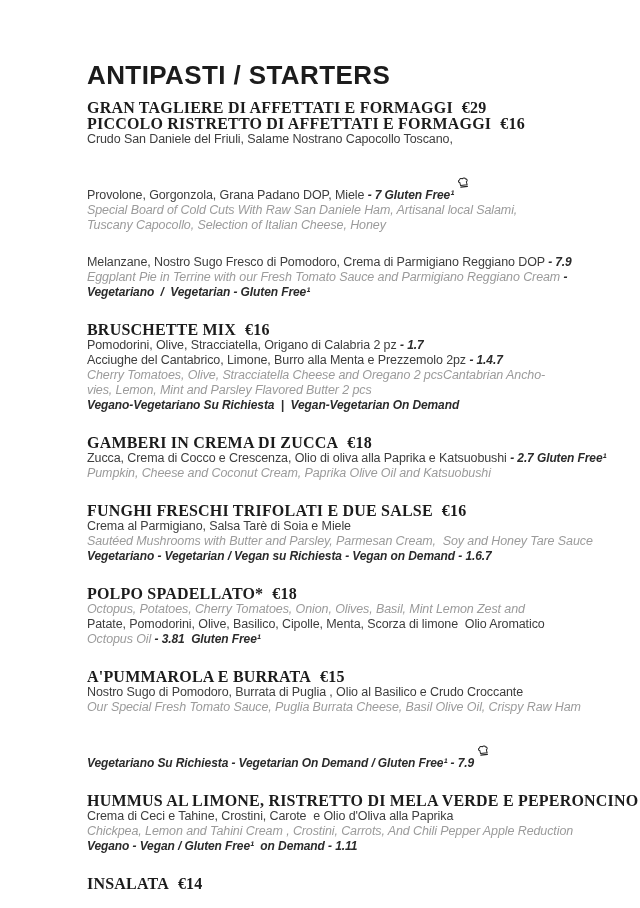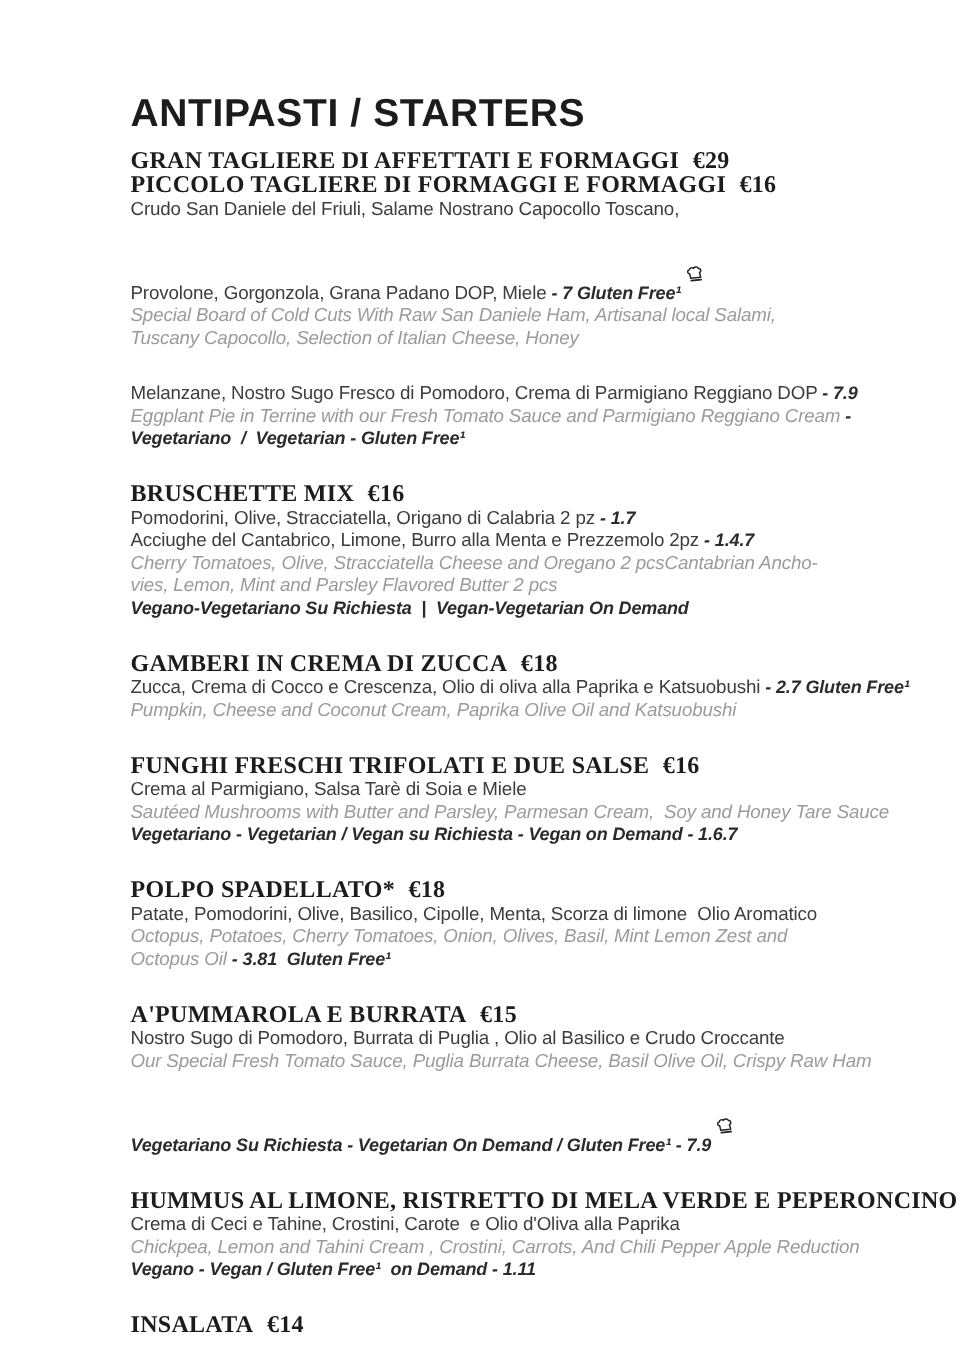--- a/index.html
+++ b/index.html
@@ -82,21 +82,21 @@
   }
 </style>
 </head>
 <body>
 
 <div class="page">
   <h1 class="page-title">ANTIPASTI / STARTERS</h1>
   <div id="items">
       <section class="item">
         <h2 class="item-title"><span class="name">GRAN TAGLIERE DI AFFETTATI E FORMAGGI</span><span class="price">€29</span></h2>
-        <h2 class="item-title"><span class="name">PICCOLO TAGLIERE DI FORMAGGI E FORMAGGI</span><span class="price">€16</span></h2>
+        <h2 class="item-title"><span class="name">PICCOLO RISTRETTO DI AFFETTATI E FORMAGGI</span><span class="price">€16</span></h2>
         <p class="line"><span class="seg-desc">Crudo San Daniele del Friuli, Salame Nostrano Capocollo Toscano,</span></p>
         <p class="line"><span class="seg-desc">Provolone, Gorgonzola, Grana Padano DOP, Miele </span><span class="seg-diet">- 7 Gluten Free¹ </span><span class="icon-wrap">
   <svg viewBox="0 0 26 20" width="15" height="12" aria-hidden="true">
     <path d="M5 8.2 C2.4 8 2 4.2 5 3.8 C5.3 1.6 8.6 0.8 10 2.4 C11.6 0.7 15 1 15.6 3.4 C18.6 3.2 19 7.2 16.4 8 L17.2 13.6 L5.6 13.6 Z" fill="none" stroke="#222222" stroke-width="1.7" stroke-linejoin="round"></path>
     <path d="M6 16.4 L17.4 16.4" stroke="#222222" stroke-width="2" stroke-linecap="round"></path>
   </svg>
 </span></p>
         <p class="line"><span class="seg-translation">Special Board of Cold Cuts With Raw San Daniele Ham, Artisanal local Salami,</span></p>
         <p class="line"><span class="seg-translation">Tuscany Capocollo, Selection of Italian Cheese, Honey</span></p>
       </section>
@@ -119,22 +119,22 @@
         <p class="line"><span class="seg-translation">Pumpkin, Cheese and Coconut Cream, Paprika Olive Oil and Katsuobushi</span></p>
       </section>
       <section class="item">
         <h2 class="item-title"><span class="name">FUNGHI FRESCHI TRIFOLATI E DUE SALSE</span><span class="price">€16</span></h2>
         <p class="line"><span class="seg-desc">Crema al Parmigiano, Salsa Tarè di Soia e Miele</span></p>
         <p class="line"><span class="seg-translation">Sautéed Mushrooms with Butter and Parsley, Parmesan Cream,  Soy and Honey Tare Sauce</span></p>
         <p class="line"><span class="seg-diet">Vegetariano - Vegetarian / Vegan su Richiesta - Vegan on Demand - 1.6.7</span></p>
       </section>
       <section class="item">
         <h2 class="item-title"><span class="name">POLPO SPADELLATO*</span><span class="price">€18</span></h2>
+        <p class="line"><span class="seg-translation">Octopus, Potatoes, Cherry Tomatoes, Onion, Olives, Basil, Mint Lemon Zest and</span></p>
         <p class="line"><span class="seg-desc">Patate, Pomodorini, Olive, Basilico, Cipolle, Menta, Scorza di limone  Olio Aromatico</span></p>
-        <p class="line"><span class="seg-translation">Octopus, Potatoes, Cherry Tomatoes, Onion, Olives, Basil, Mint Lemon Zest and</span></p>
         <p class="line"><span class="seg-translation">Octopus Oil </span><span class="seg-diet">- 3.81  Gluten Free¹</span></p>
       </section>
       <section class="item">
         <h2 class="item-title"><span class="name">A'PUMMAROLA E BURRATA</span><span class="price">€15</span></h2>
         <p class="line"><span class="seg-desc">Nostro Sugo di Pomodoro, Burrata di Puglia , Olio al Basilico e Crudo Croccante</span></p>
         <p class="line"><span class="seg-translation">Our Special Fresh Tomato Sauce, Puglia Burrata Cheese, Basil Olive Oil, Crispy Raw Ham</span></p>
         <p class="line"><span class="seg-diet">Vegetariano Su Richiesta - Vegetarian On Demand / Gluten Free¹ - 7.9 </span><span class="icon-wrap">
   <svg viewBox="0 0 26 20" width="15" height="12" aria-hidden="true">
     <path d="M5 8.2 C2.4 8 2 4.2 5 3.8 C5.3 1.6 8.6 0.8 10 2.4 C11.6 0.7 15 1 15.6 3.4 C18.6 3.2 19 7.2 16.4 8 L17.2 13.6 L5.6 13.6 Z" fill="none" stroke="#222222" stroke-width="1.7" stroke-linejoin="round"></path>
     <path d="M6 16.4 L17.4 16.4" stroke="#222222" stroke-width="2" stroke-linecap="round"></path>

